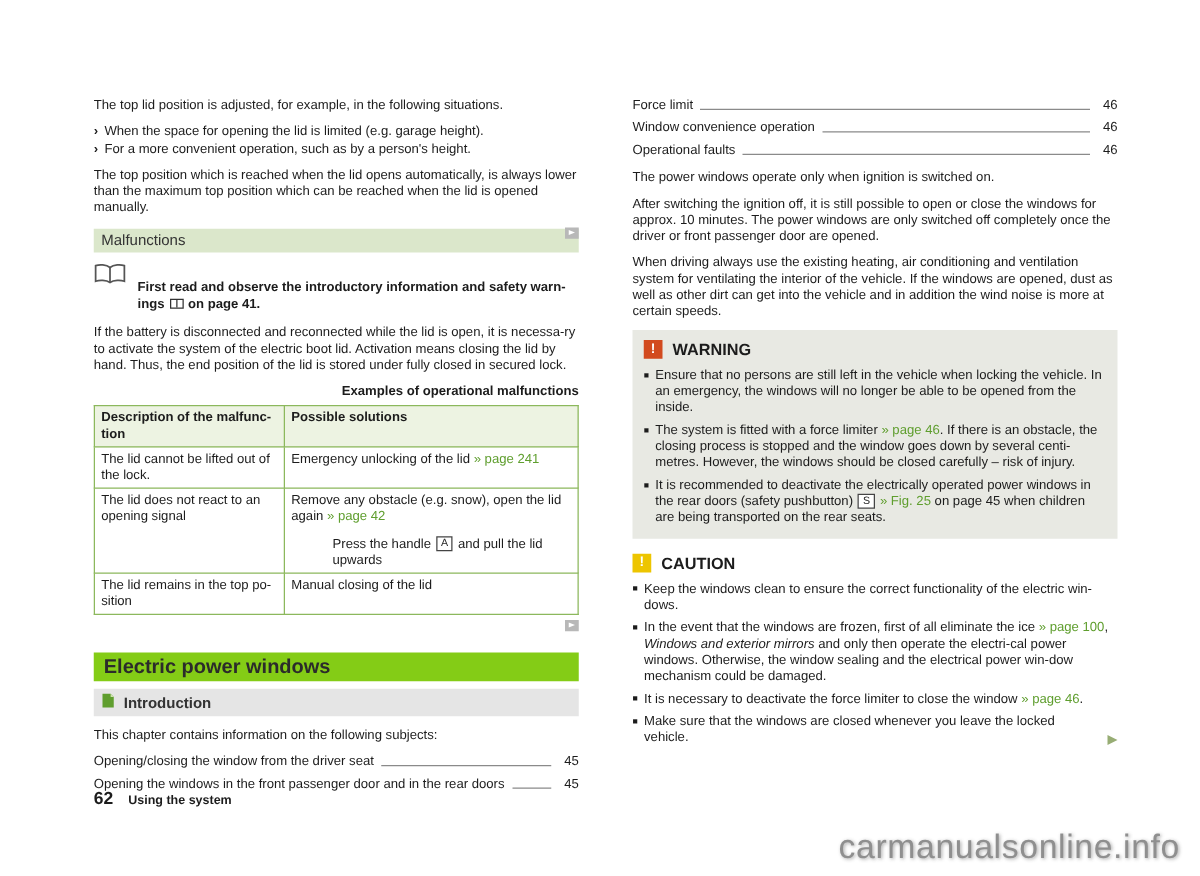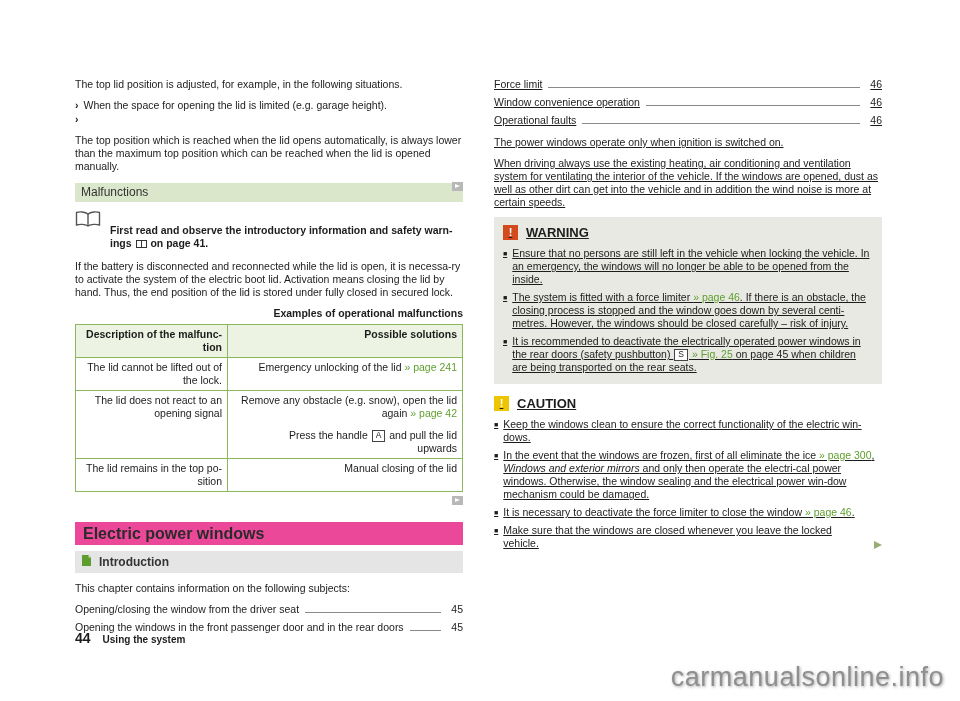--- a/index.html
+++ b/index.html
@@ -1,38 +1,38 @@
 <!DOCTYPE html>
 <html><head>
 <meta charset="utf-8">
 <style>
   *{margin:0;padding:0;box-sizing:border-box;}
   html,body{width:960px;height:701px;}
   body{background:#ffffff;font-family:"Liberation Sans",sans-serif;color:#1c1c1c;position:relative;overflow:hidden;}
   .page{position:absolute;inset:0;background:#fff;}
   .col{position:absolute;top:78px;width:388px;font-size:10.5px;line-height:13px;}
   .col-left{left:75px;}
-  .col-right{left:494px;text-decoration:underline;}
+  .col-right{left:506px;}
   .para{margin-bottom:8px;}
   .rel{position:relative;}
   .chevron-row{display:flex;margin-bottom:1px;}
   .chevron{margin-right:5px;font-weight:bold;}
   .chevron-block{margin-bottom:8px;}
   .section-bar{background:#dbe7cb;padding:3px 6px;font-weight:normal;font-size:12px;color:#333;margin:10px 0 9px;}
-  .big-bar{background:#ec4899;padding:5px 8px;font-weight:bold;font-size:16px;color:#2b2b2b;margin:16px 0 6px;}
+  .big-bar{background:#84cc16;padding:5px 8px;font-weight:bold;font-size:16px;color:#2b2b2b;margin:16px 0 6px;}
   .intro-bar{background:#e5e5e5;padding:3px 6px;font-weight:bold;font-size:12px;color:#333;margin:2px 0 9px;display:flex;align-items:center;gap:7px;}
   .link{color:#5f9e2e;}
   .it{font-style:italic;}
   .keycap{display:inline-block;border:1px solid #444;font-size:8.5px;line-height:9.5px;padding:0 3px;margin:0 1px;background:#fff;vertical-align:1px;}
   .note{display:flex;gap:9px;margin:2px 0 10px;align-items:flex-start;}
   .note-text{font-weight:bold;line-height:13px;margin-top:13px;}
   .inline-book{display:inline-block;width:11px;height:8px;border:1px solid #333;position:relative;vertical-align:-1px;margin:0 1px;background:#fff;}
   .inline-book::before{content:"";position:absolute;left:50%;top:0;bottom:0;width:1px;background:#333;}
   table.malf{border-collapse:collapse;width:100%;margin-bottom:3px;}
-  .malf th,.malf td{border:1px solid #8cb85c;padding:3px 5px;vertical-align:top;text-align:right;font-size:10.5px;line-height:13px;}
+  .malf th,.malf td{border:1px solid #8cb85c;padding:3px 5px;vertical-align:top;text-align:left;font-size:10.5px;line-height:13px;}
   .malf th{background:#edf3e2;font-weight:bold;}
   .malf .desc{width:152px;}
   .sol-line2{margin-top:9px;padding-left:33px;}
   .bold-caption{font-weight:bold;margin:2px 0 4px;text-align:right;}
   .toc-row{display:flex;align-items:flex-end;margin-bottom:5px;}
   .toc-label{padding-right:2px;}
   .leader{flex:1;border-bottom:1px solid #8a8a8a;margin:0 4px 3px 4px;min-width:14px;}
   .toc-page{width:18px;text-align:right;}
   .warn-box{background:#e8e9e3;padding:8px 9px 5px;margin:3px 0 12px;}
   .box-head{display:flex;align-items:center;gap:8px;font-weight:bold;font-size:13px;margin-bottom:7px;}
@@ -58,20 +58,21 @@
   <div class="col col-left">
     <p class="para">The top lid position is adjusted, for example, in the following situations.</p>
 
     <div class="chevron-block">
       <div class="chevron-row">
         <span class="chevron">›</span>
         <span>When the space for opening the lid is limited (e.g. garage height).</span>
       </div>
       <div class="chevron-row">
         <span class="chevron">›</span>
+        <span>For a more convenient operation, such as by a person's height.</span>
       </div>
     </div>
 
     <p class="para">The top position which is reached when the lid opens automatically, is always lower than the maximum top position which can be reached when the lid is opened manually.</p>
 
     <p class="para rel">
       <span class="cont" style="top:1px;"></span>
     </p>
 
     <div class="section-bar">Malfunctions</div>
@@ -159,20 +160,21 @@
       <span class="leader"></span>
       <span class="toc-page">46</span>
     </div>
     <div class="toc-row" style="margin-bottom:9px;">
       <span class="toc-label">Operational faults</span>
       <span class="leader"></span>
       <span class="toc-page">46</span>
     </div>
 
     <p class="para">The power windows operate only when ignition is switched on.</p>
+    <p class="para">After switching the ignition off, it is still possible to open or close the windows for approx. 10 minutes. The power windows are only switched off completely once the driver or front passenger door are opened.</p>
     <p class="para">When driving always use the existing heating, air conditioning and ventilation system for ventilating the interior of the vehicle. If the windows are opened, dust as well as other dirt can get into the vehicle and in addition the wind noise is more at certain speeds.</p>
 
     <div class="warn-box">
       <div class="box-head">
         <span class="icon-sq icon-warning">!</span>
         <span>WARNING</span>
       </div>
       <div class="b-item">
         <span class="bullet">■</span>
         <span class="b-text"><span>Ensure that no persons are still left in the vehicle when locking the vehicle. In an emergency, the windows will no longer be able to be opened from the inside.</span></span>
@@ -190,33 +192,33 @@
     <div class="box-head">
       <span class="icon-sq icon-caution">!</span>
       <span>CAUTION</span>
     </div>
     <div class="b-item">
       <span class="bullet">■</span>
       <span class="b-text"><span>Keep the windows clean to ensure the correct functionality of the electric win-dows.</span></span>
     </div>
     <div class="b-item">
       <span class="bullet">■</span>
-      <span class="b-text"><span>In the event that the windows are frozen, first of all eliminate the ice </span><span class="link">» page 300</span><span>, </span><span class="it">Windows and exterior mirrors</span><span> and only then operate the electri-cal power windows. Otherwise, the window sealing and the electrical power win-dow mechanism could be damaged.</span></span>
+      <span class="b-text"><span>In the event that the windows are frozen, first of all eliminate the ice </span><span class="link">» page 100</span><span>, </span><span class="it">Windows and exterior mirrors</span><span> and only then operate the electri-cal power windows. Otherwise, the window sealing and the electrical power win-dow mechanism could be damaged.</span></span>
     </div>
     <div class="b-item">
       <span class="bullet">■</span>
       <span class="b-text"><span>It is necessary to deactivate the force limiter to close the window </span><span class="link">» page 46</span><span>.</span></span>
     </div>
     <div class="b-item rel">
       <span class="bullet">■</span>
       <span class="b-text" style="padding-right:14px;"><span>Make sure that the windows are closed whenever you leave the locked vehicle.</span></span>
       <span class="end-arrow"></span>
     </div>
   </div>
 
   <div class="footer">
-    <span class="pgnum">44</span>
+    <span class="pgnum">62</span>
     <span class="sec">Using the system</span>
   </div>
 
   <div class="watermark">carmanualsonline.info</div>
 
 </div>
 
 </body></html>

